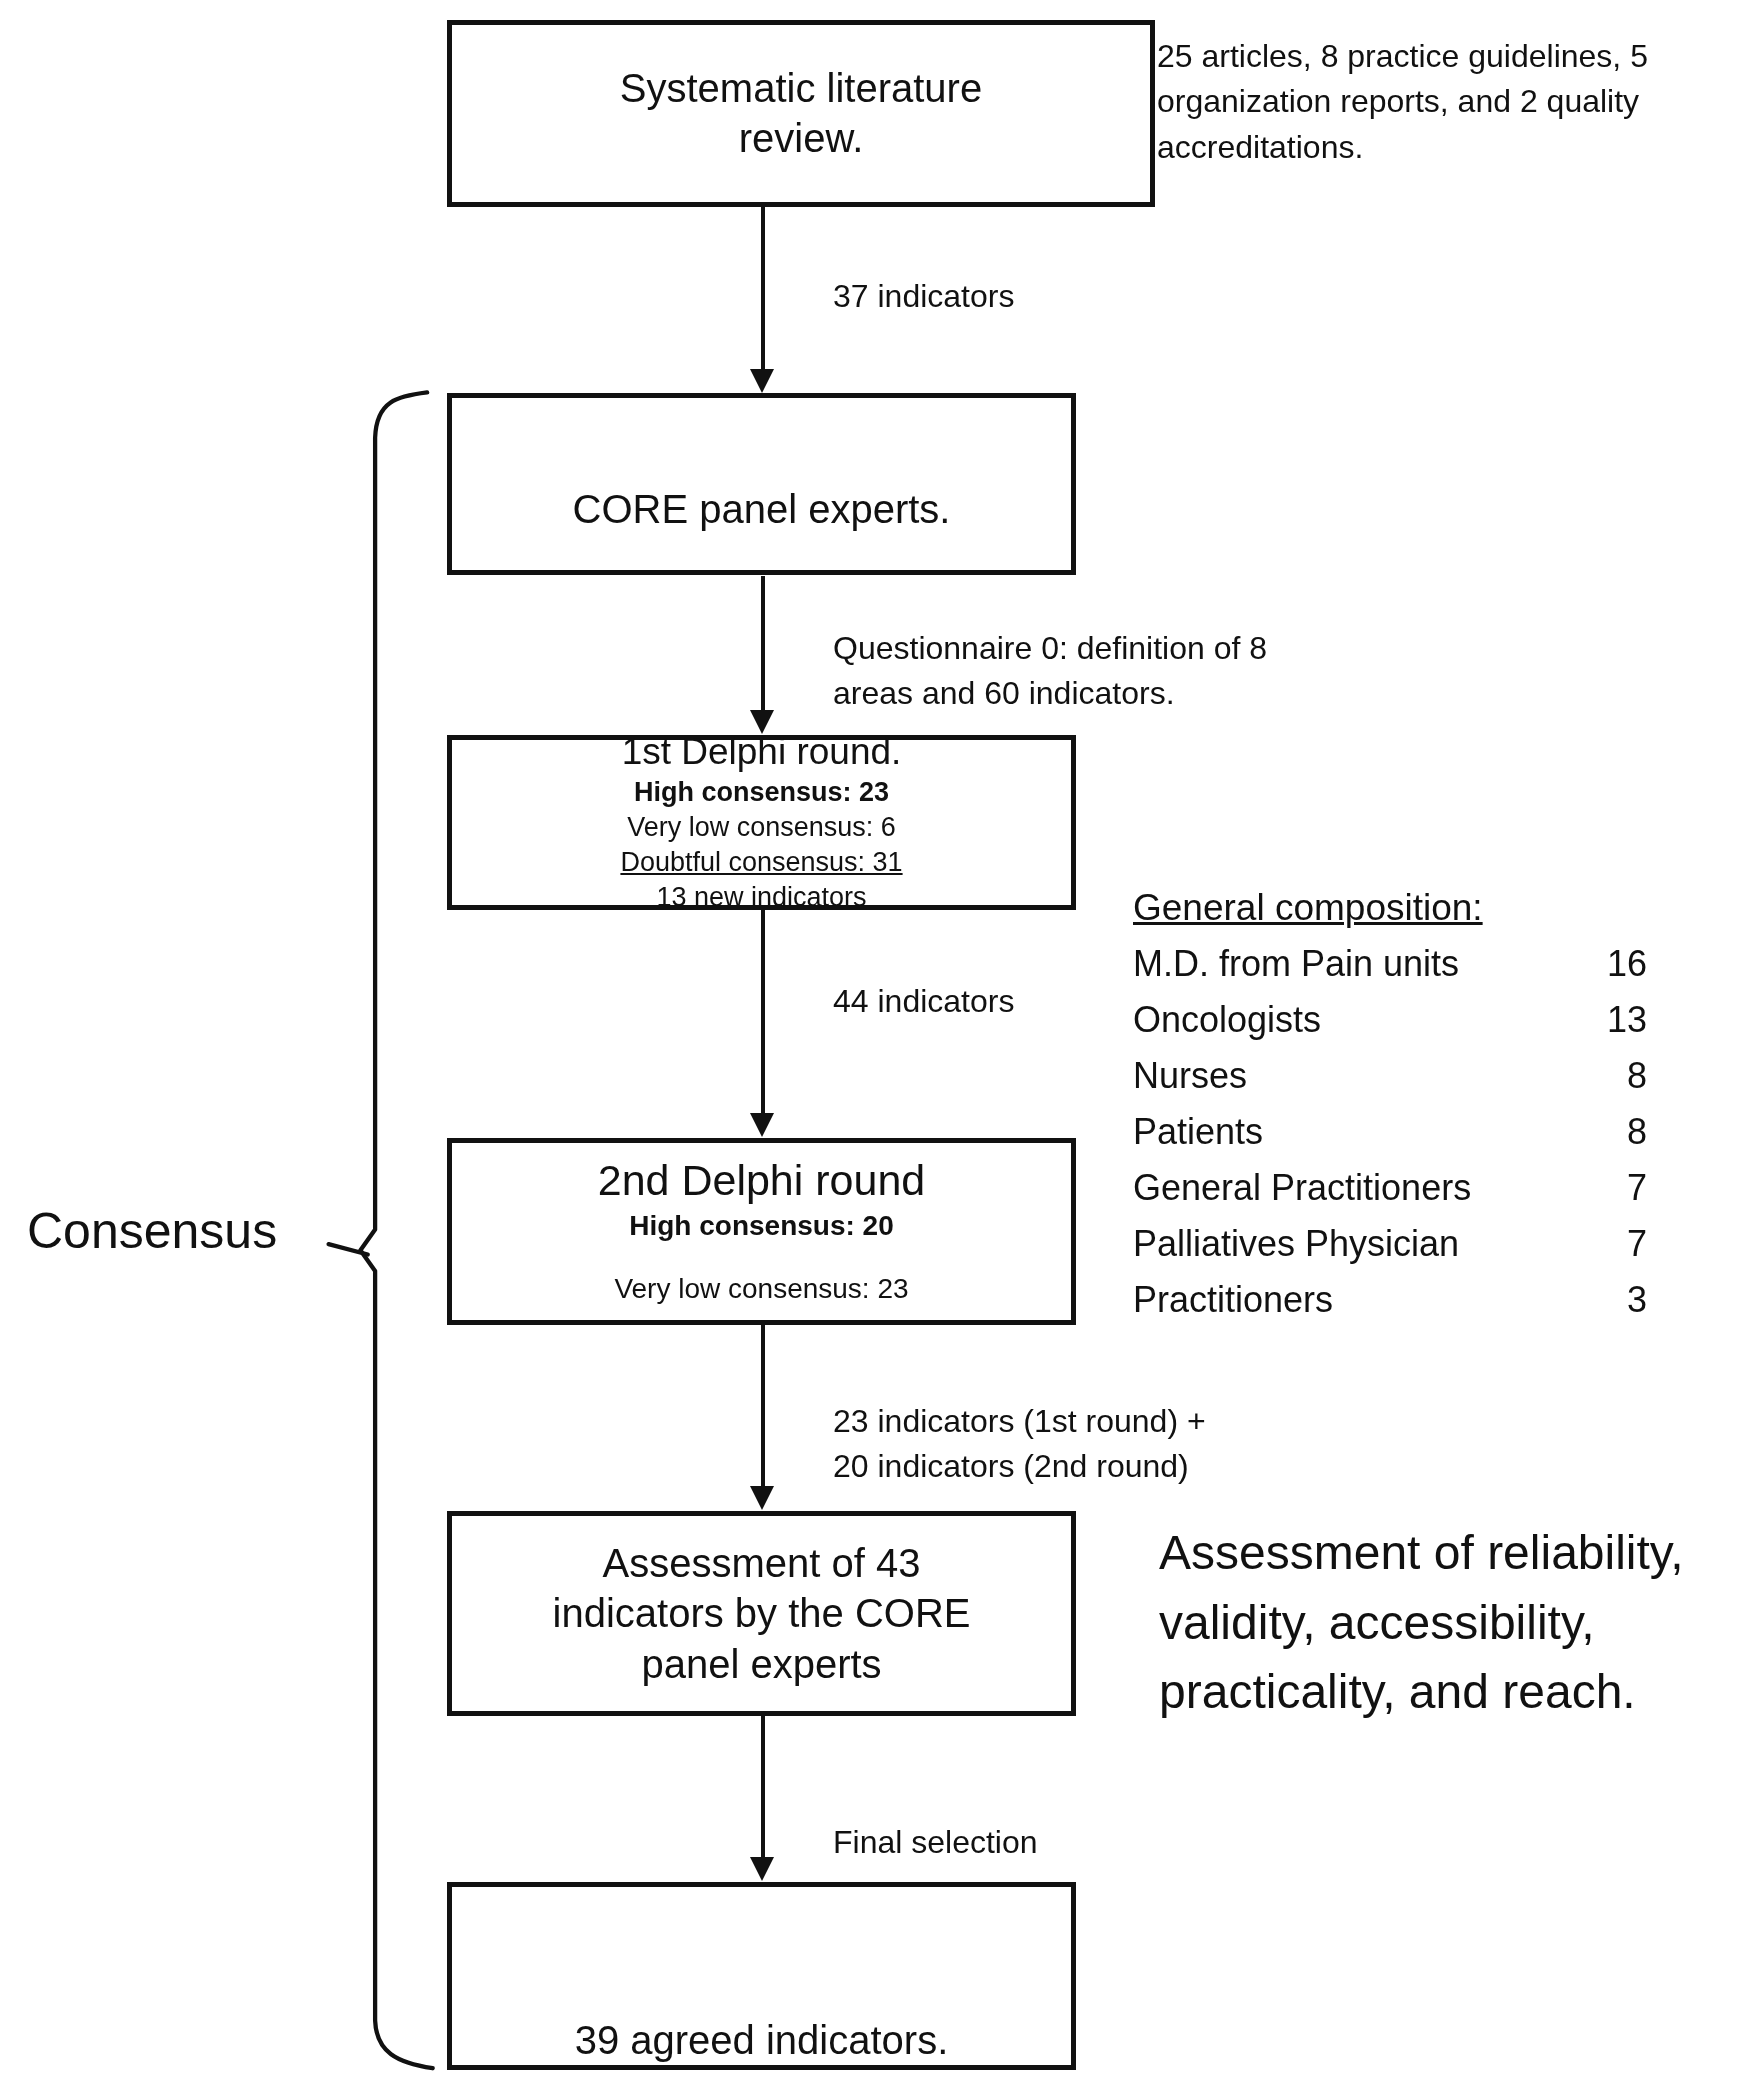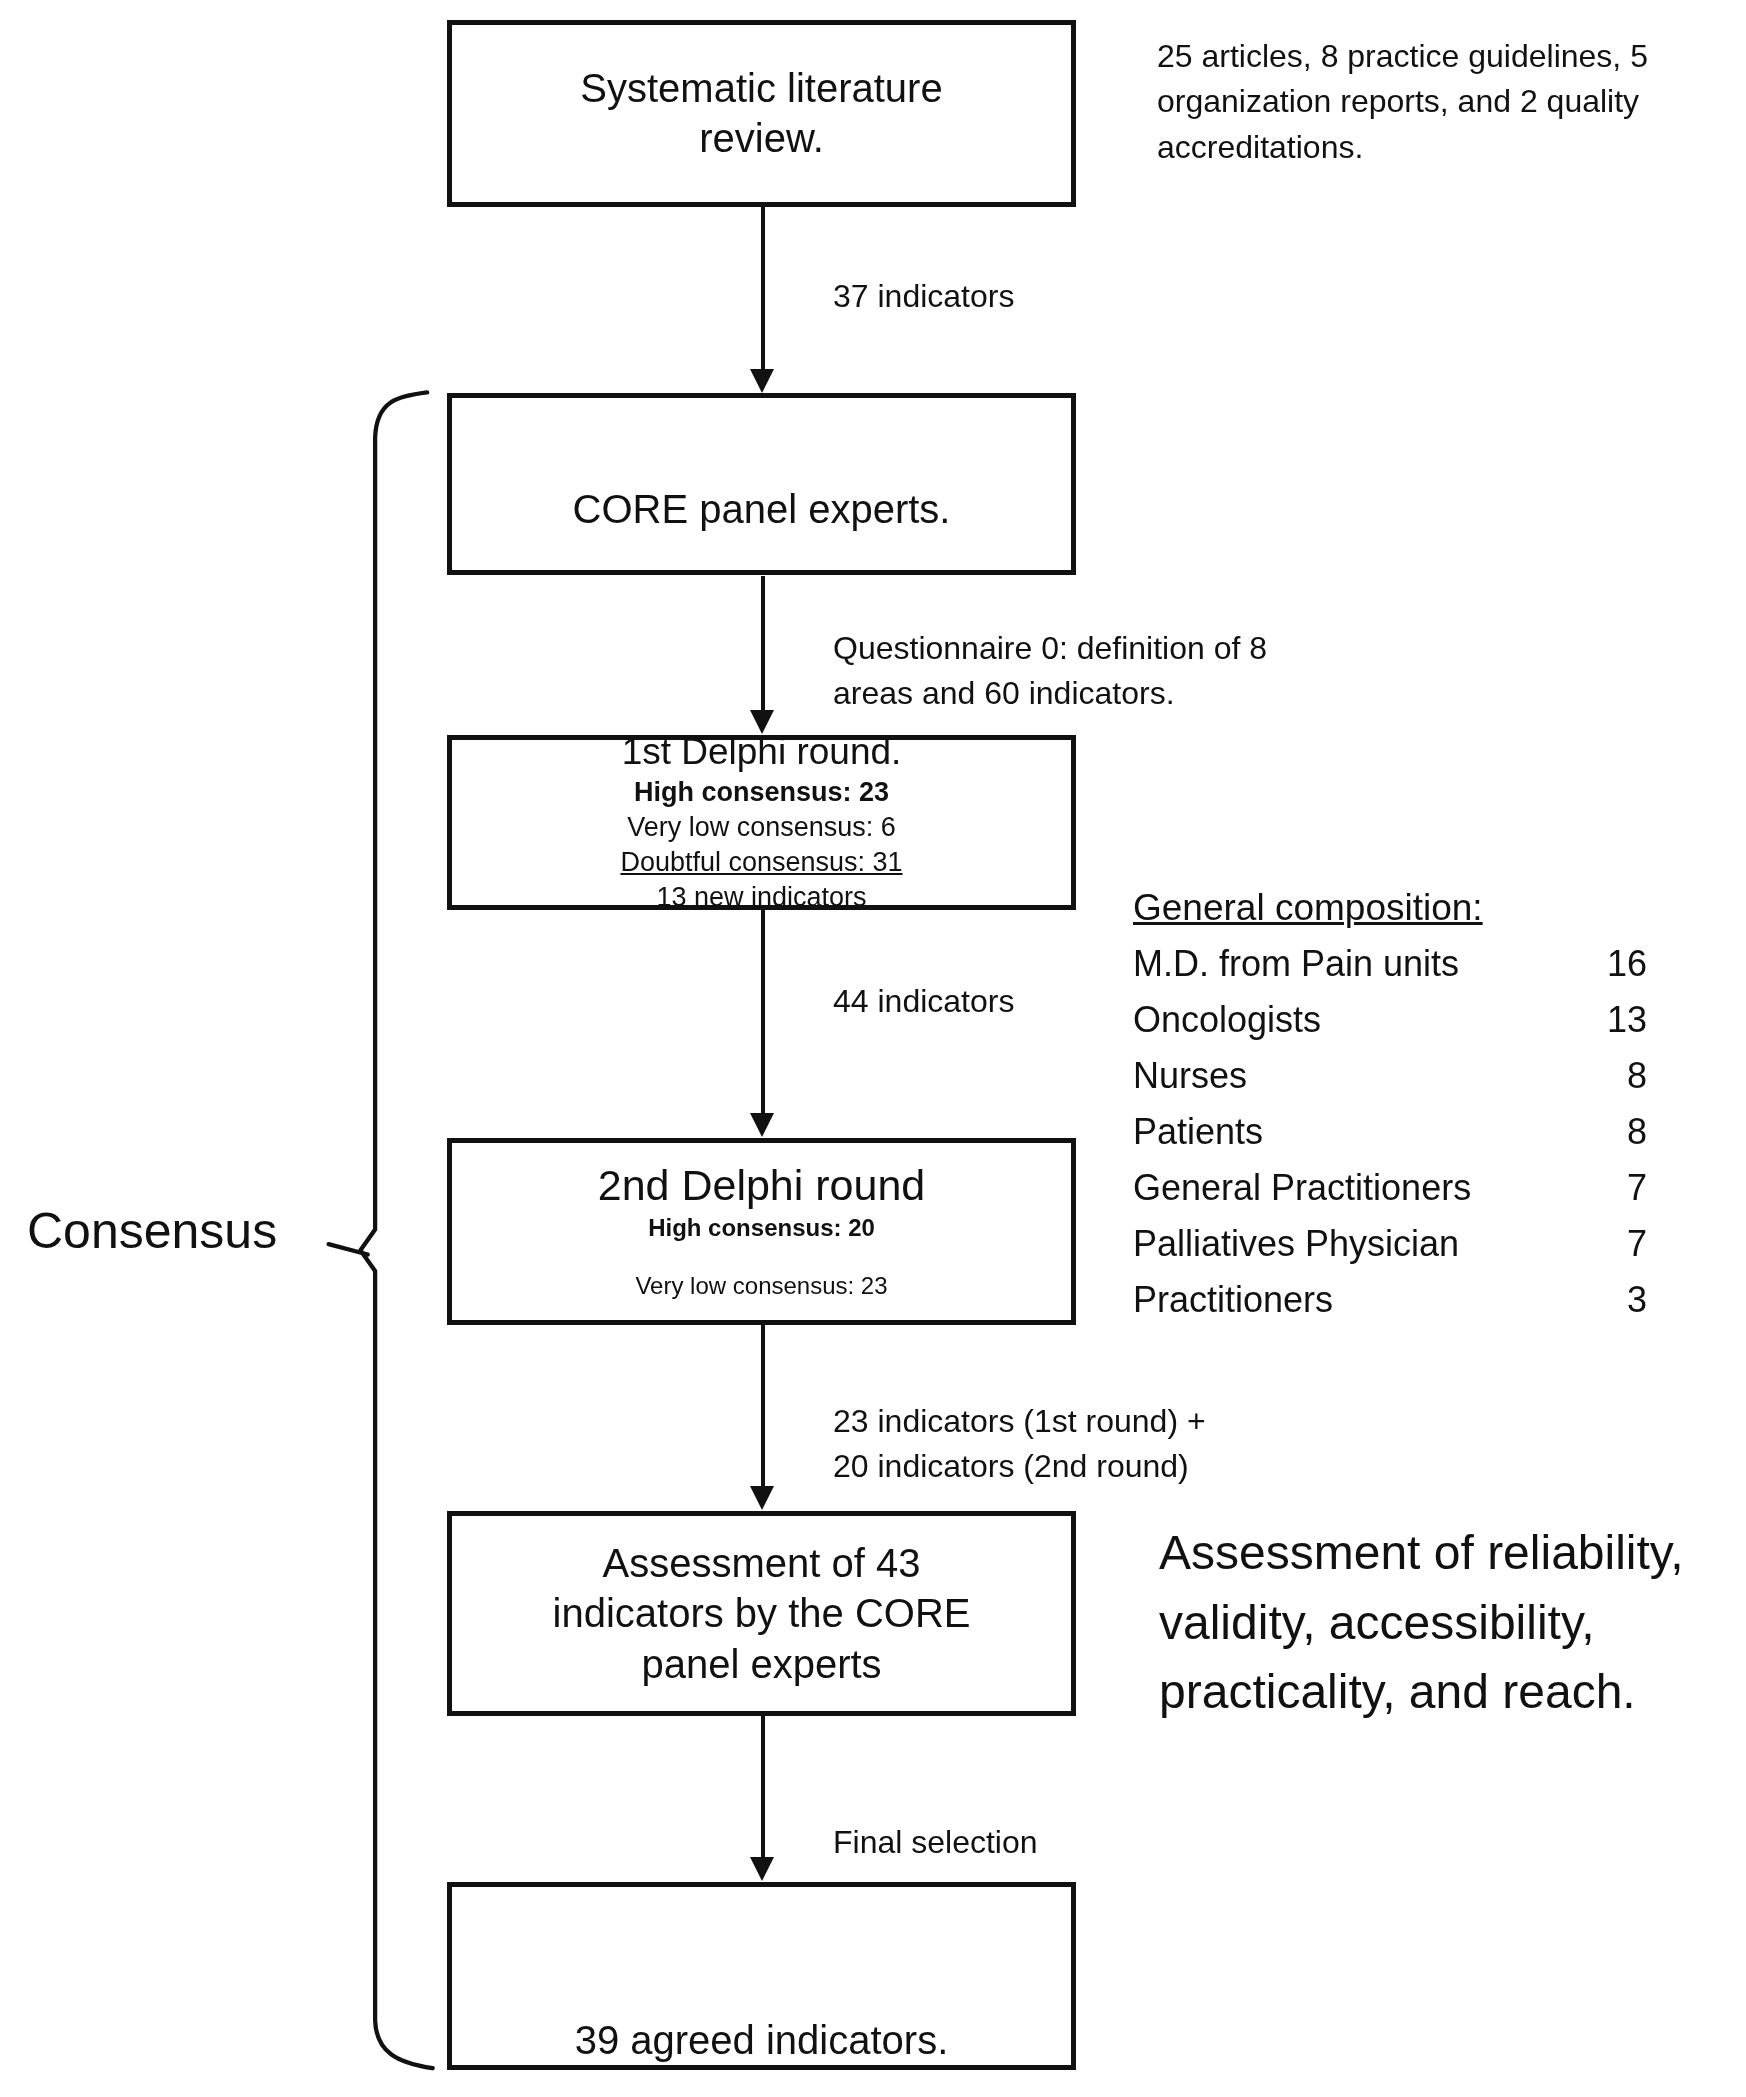--- a/index.html
+++ b/index.html
@@ -18,21 +18,21 @@
     background: #ffffff;
     box-sizing: border-box;
     display: flex; flex-direction: column;
     align-items: center; justify-content: center;
     text-align: center;
   }
   .box-title { font-size: 40px; line-height: 1.26; }
   .box-title-sm { font-size: 37px; line-height: 1.2; }
   .box-title-lg { font-size: 43px; line-height: 1.2; }
   .sub-line { font-size: 27px; line-height: 1.3; }
-  .sub-line-2 { font-size: 24px; line-height: 1.35; }
+  .sub-line-2 { font-size: 28px; line-height: 1.35; }
   .bold { font-weight: bold; }
   .underline { text-decoration: underline; }
 
   .v-arrow-line {
     position: absolute; width: 3.7px; background: #111111; left: 761px;
   }
   .v-arrow-head {
     position: absolute; left: 750px;
     width: 0; height: 0;
     border-left: 12.2px solid transparent;
@@ -80,21 +80,21 @@
 
 <div class="canvas">
 
   <svg class="bracket-svg" width="1747" height="2097" viewBox="0 0 2852 3425">
     <path d="M 697 641 C 648 647 614 655 612 715 L 612 2008 L 588 2042 L 612 2076 L 612 3300 C 614 3352 648 3369 706 3378" fill="none" stroke="#111111" stroke-width="7" stroke-linecap="round" stroke-linejoin="round"></path>
     <path d="M 536 2032 L 600 2049" fill="none" stroke="#111111" stroke-width="7" stroke-linecap="round"></path>
   </svg>
 
   <div class="consensus-label">Consensus</div>
 
-  <div class="fbox" style="left:447px; top:19.6px; width:629px; height:187px;">
+  <div class="fbox" style="left:447px; top:19.6px; width:708px; height:187px;">
     <div class="box-title">
       <span>Systematic literature</span><br>
       <span>review.</span>
     </div>
   </div>
 
   <div class="side-note" style="top:34px;">
     <span>25 articles, 8 practice guidelines, 5</span><br>
     <span>organization reports, and 2 quality</span><br>
     <span>accreditations.</span>

